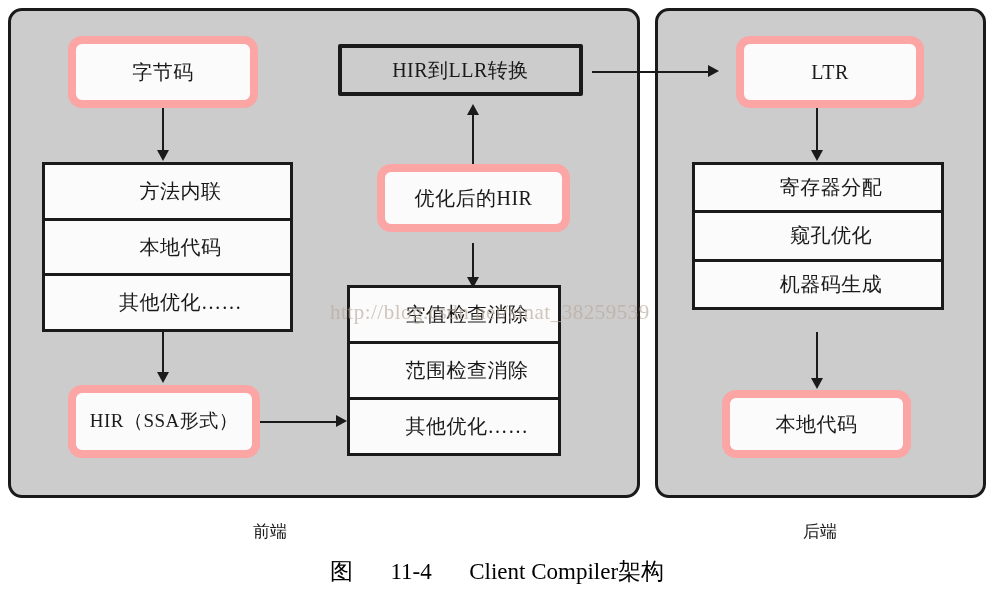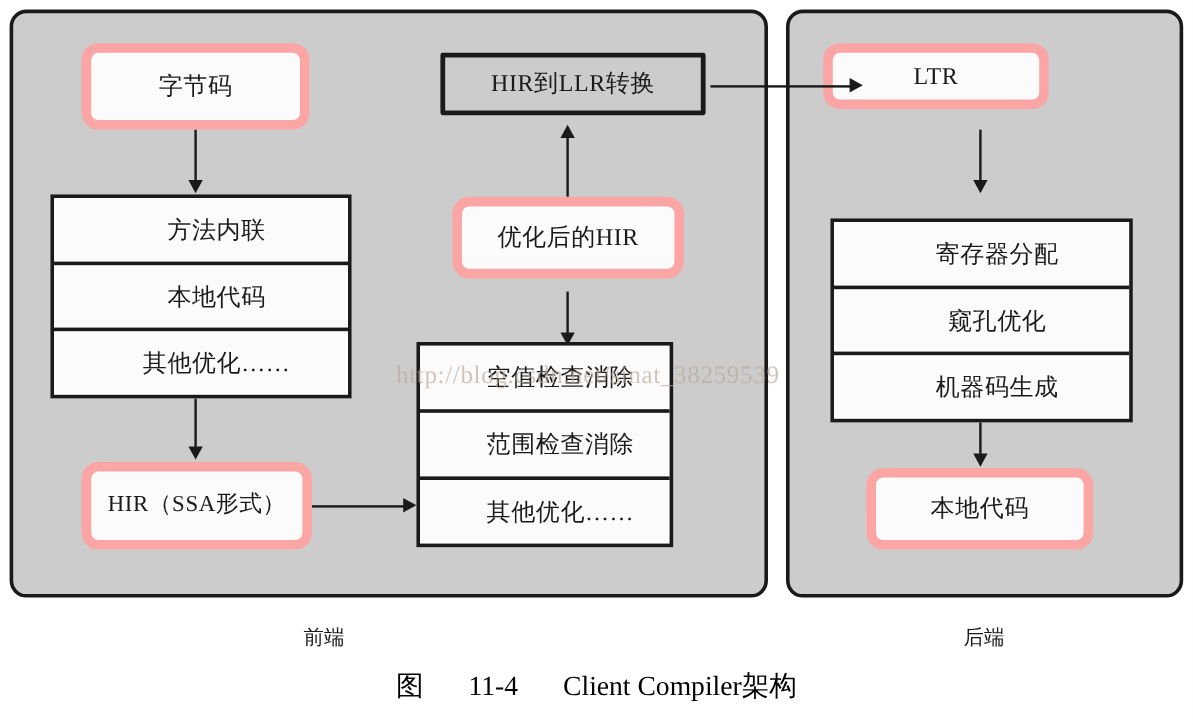--- a/index.html
+++ b/index.html
@@ -197,35 +197,35 @@
   <div class="vline" style="left:472px; top:243px; height:46px;"></div>
   <div class="arrow-down" style="left:467px; top:277px;"></div>
 
   <div class="node rounded" style="left:377px; top:164px; width:193px; height:68px;text-align:right;">
     <span>优化后的HIR</span>
   </div>
 
   <div class="vline" style="left:472px; top:106px; height:58px;"></div>
   <div class="arrow-up" style="left:467px; top:104px;"></div>
 
-  <div class="node thickgray" style="left:367px; top:44px; width:221px; height:52px;">
+  <div class="node thickgray" style="left:338px; top:44px; width:245px; height:52px;">
     <span>HIR到LLR转换</span>
   </div>
 
   <div class="hline" style="left:592px; top:71px; width:118px; z-index:6;"></div>
   <div class="arrow-right" style="left:708px; top:65px; z-index:7;"></div>
 
-  <div class="node rounded" style="left:686px; top:36px; width:188px; height:55px;">
+  <div class="node rounded" style="left:736px; top:36px; width:188px; height:72px;">
     <span>LTR</span>
   </div>
 
   <div class="vline" style="left:816px; top:108px; height:44px;"></div>
   <div class="arrow-down" style="left:811px; top:150px;"></div>
 
-  <div class="stack" style="left:692px; top:162px; width:252px; height:170px;margin-top:20px;">
+  <div class="stack" style="left:692px; top:162px; width:252px; height:148px;">
     <div class="row">寄存器分配</div>
     <div class="row">窥孔优化</div>
     <div class="row">机器码生成</div>
   </div>
 
   <div class="vline" style="left:816px; top:332px; height:48px;"></div>
   <div class="arrow-down" style="left:811px; top:378px;"></div>
 
   <div class="node rounded" style="left:722px; top:390px; width:189px; height:68px;">
     <span>本地代码</span>

